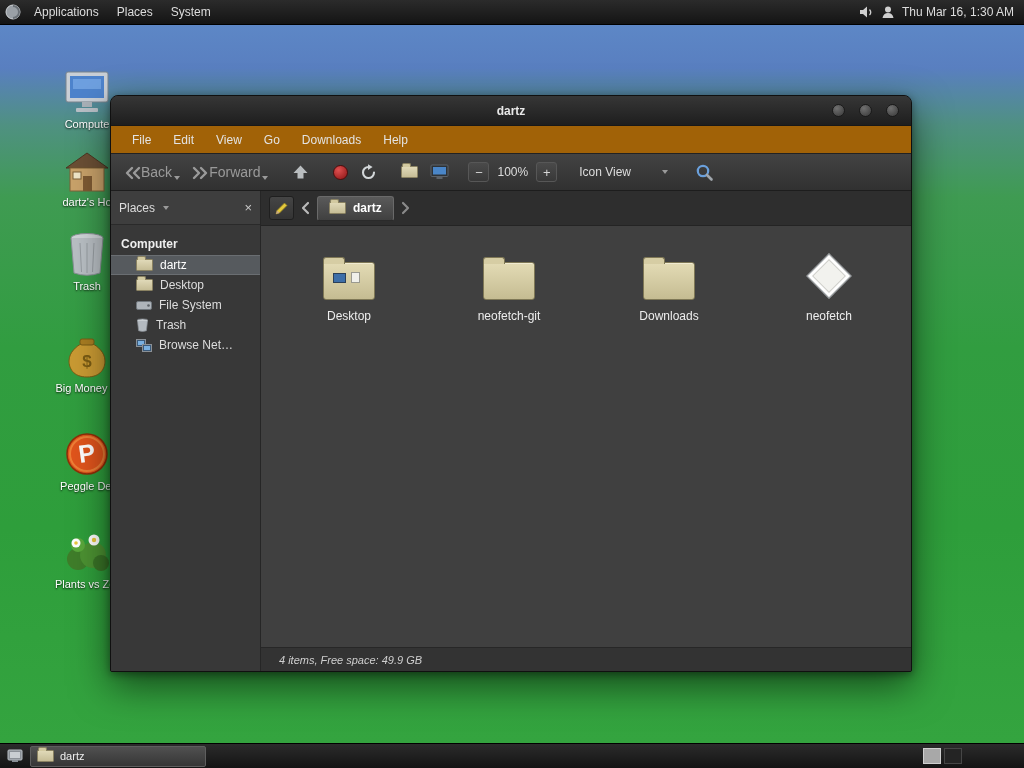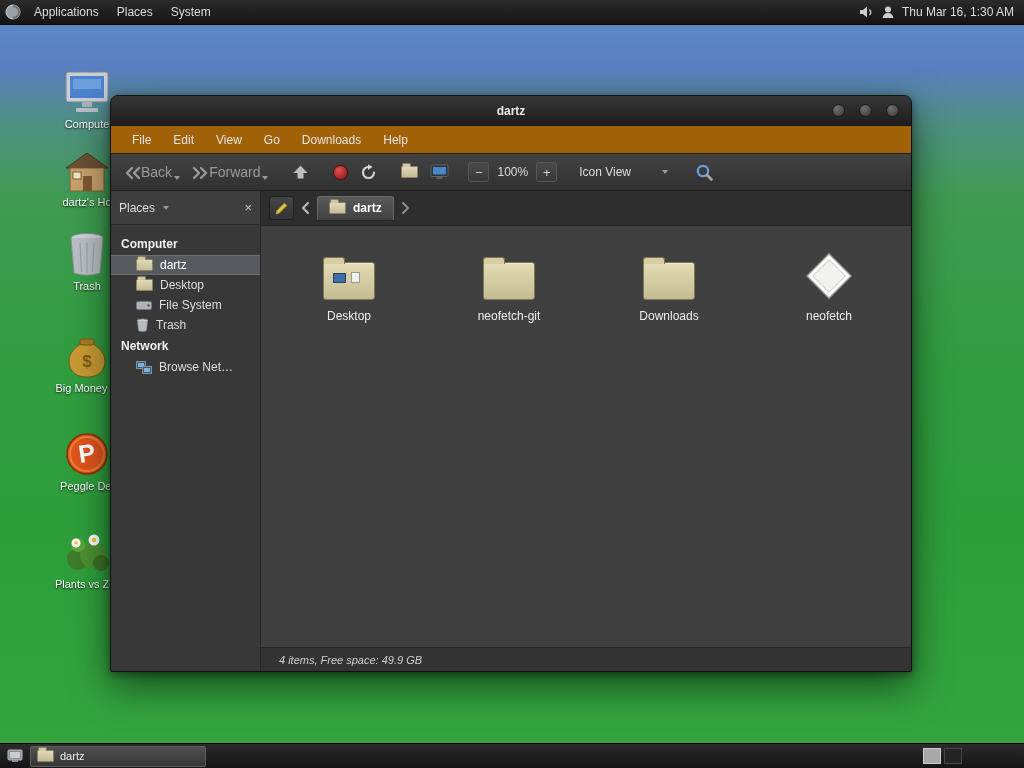--- a/index.html
+++ b/index.html
@@ -370,21 +370,20 @@
         </div>
         <div class="s-item">
           <span>
             <svg width="13" height="14" viewBox="0 0 13 14">
               <ellipse cx="6.5" cy="2.5" rx="5.5" ry="1.6" fill="#c9ced2" stroke="#858b90" stroke-width="0.7"></ellipse>
               <path d="M1.5 3 L2.6 12.8 Q6.5 14.3 10.4 12.8 L11.5 3" fill="#b4bac0" stroke="#858b90" stroke-width="0.7"></path>
             </svg>
           </span>
           <span>Trash</span>
         </div>
-        <div class="s-header">Network</div>
         <div class="s-item">
           <span>
             <svg width="16" height="13" viewBox="0 0 16 13">
               <rect x="0.5" y="0.5" width="9" height="7" fill="#3a5a7a" stroke="#8a9096"></rect>
               <rect x="2" y="2" width="6" height="4" fill="#7ab0e0"></rect>
               <rect x="6.5" y="5.5" width="9" height="7" fill="#3a5a7a" stroke="#8a9096"></rect>
               <rect x="8" y="7" width="6" height="4" fill="#7ab0e0"></rect>
             </svg>
           </span>
           <span>Browse Net…</span>

